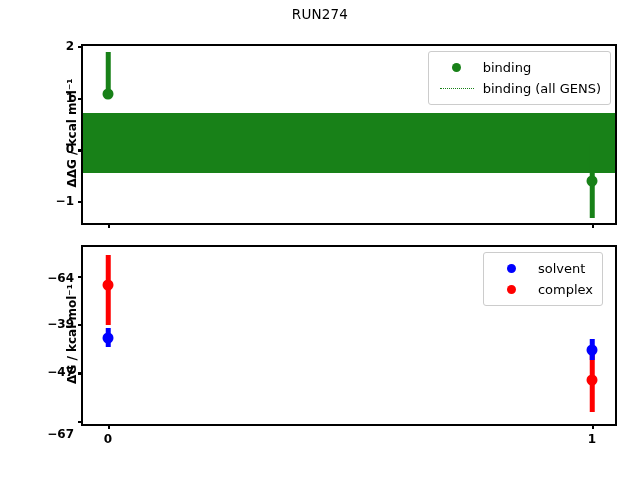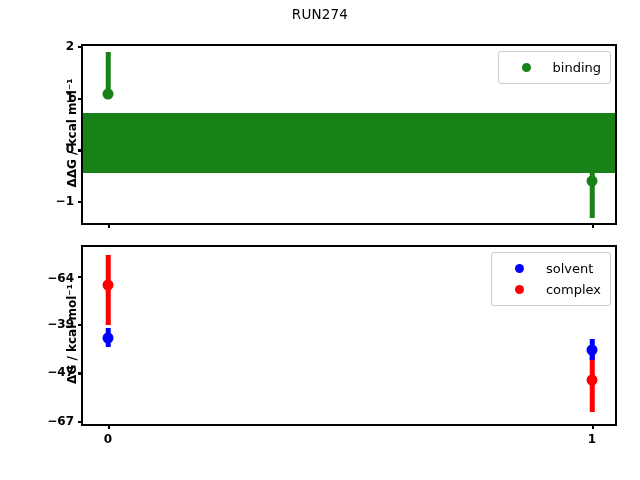--- a/index.html
+++ b/index.html
@@ -64,21 +64,21 @@
     padding:5px 9px 5px 8px;
   }
   .legend-row{display:flex;align-items:center;height:21px;}
   .legend-key{width:40px;display:flex;align-items:center;justify-content:center;flex:0 0 40px;}
   .legend-dot{width:9px;height:9px;border-radius:50%;display:block;}
   .legend-dash{
     width:34px;height:0;border-top:1.8px dotted #188118;display:block;
   }
   .legend-text{font-size:13px;color:#000;padding-left:6px;white-space:nowrap;}
   #legend-top{right:4px;top:5px;}
-  #legend-bottom{right:4px;top:5px;}
+  #legend-bottom{right:12px;top:5px;}
 </style>
 </head>
 <body>
 
 <div id="figure">
 
   <div class="fig-title">RUN274</div>
 
   <div class="axes" id="axes-top">
 
@@ -108,36 +108,42 @@
 
     </div>
 
     <div class="legend" id="legend-top">
       <div class="legend-row">
         <span class="legend-key">
           <span class="legend-dot" style="background:#188118;"></span>
         </span>
         <span class="legend-text">binding</span>
       </div>
+      <div class="legend-row">
+        <span class="legend-key">
+          <span class="legend-dash"></span>
+        </span>
+        <span class="legend-text">binding (all GENS)</span>
+      </div>
     </div>
 
   </div>
 
   <div class="axes" id="axes-bottom">
 
     <div class="ylabel" id="ylabel-bottom">ΔG / kcal mol⁻¹</div>
 
     <div class="ytick" style="top:28.96px"></div>
     <div class="ytick-label" style="top:31px">−64</div>
     <div class="ytick" style="top:77.23px"></div>
     <div class="ytick-label" style="top:77.23px">−39</div>
     <div class="ytick" style="top:125.49px"></div>
     <div class="ytick-label" style="top:125.49px">−47</div>
     <div class="ytick" style="top:173.76px"></div>
-    <div class="ytick-label" style="top:174px">−67</div>
+    <div class="ytick-label" style="top:187px">−67</div>
 
     <div class="xtick" style="left:25px"></div>
     <div class="xtick-label" style="left:25px">0</div>
     <div class="xtick" style="left:509px"></div>
     <div class="xtick-label" style="left:509px">1</div>
 
     <div class="plotarea">
 
       <div class="errbar" style="left:25px;top:7.72px;width:4.5px;height:70px;background:#ff0000;"></div>
       <div class="marker" style="left:25px;top:37.63px;width:11px;height:11px;background:#ff0000;"></div>

